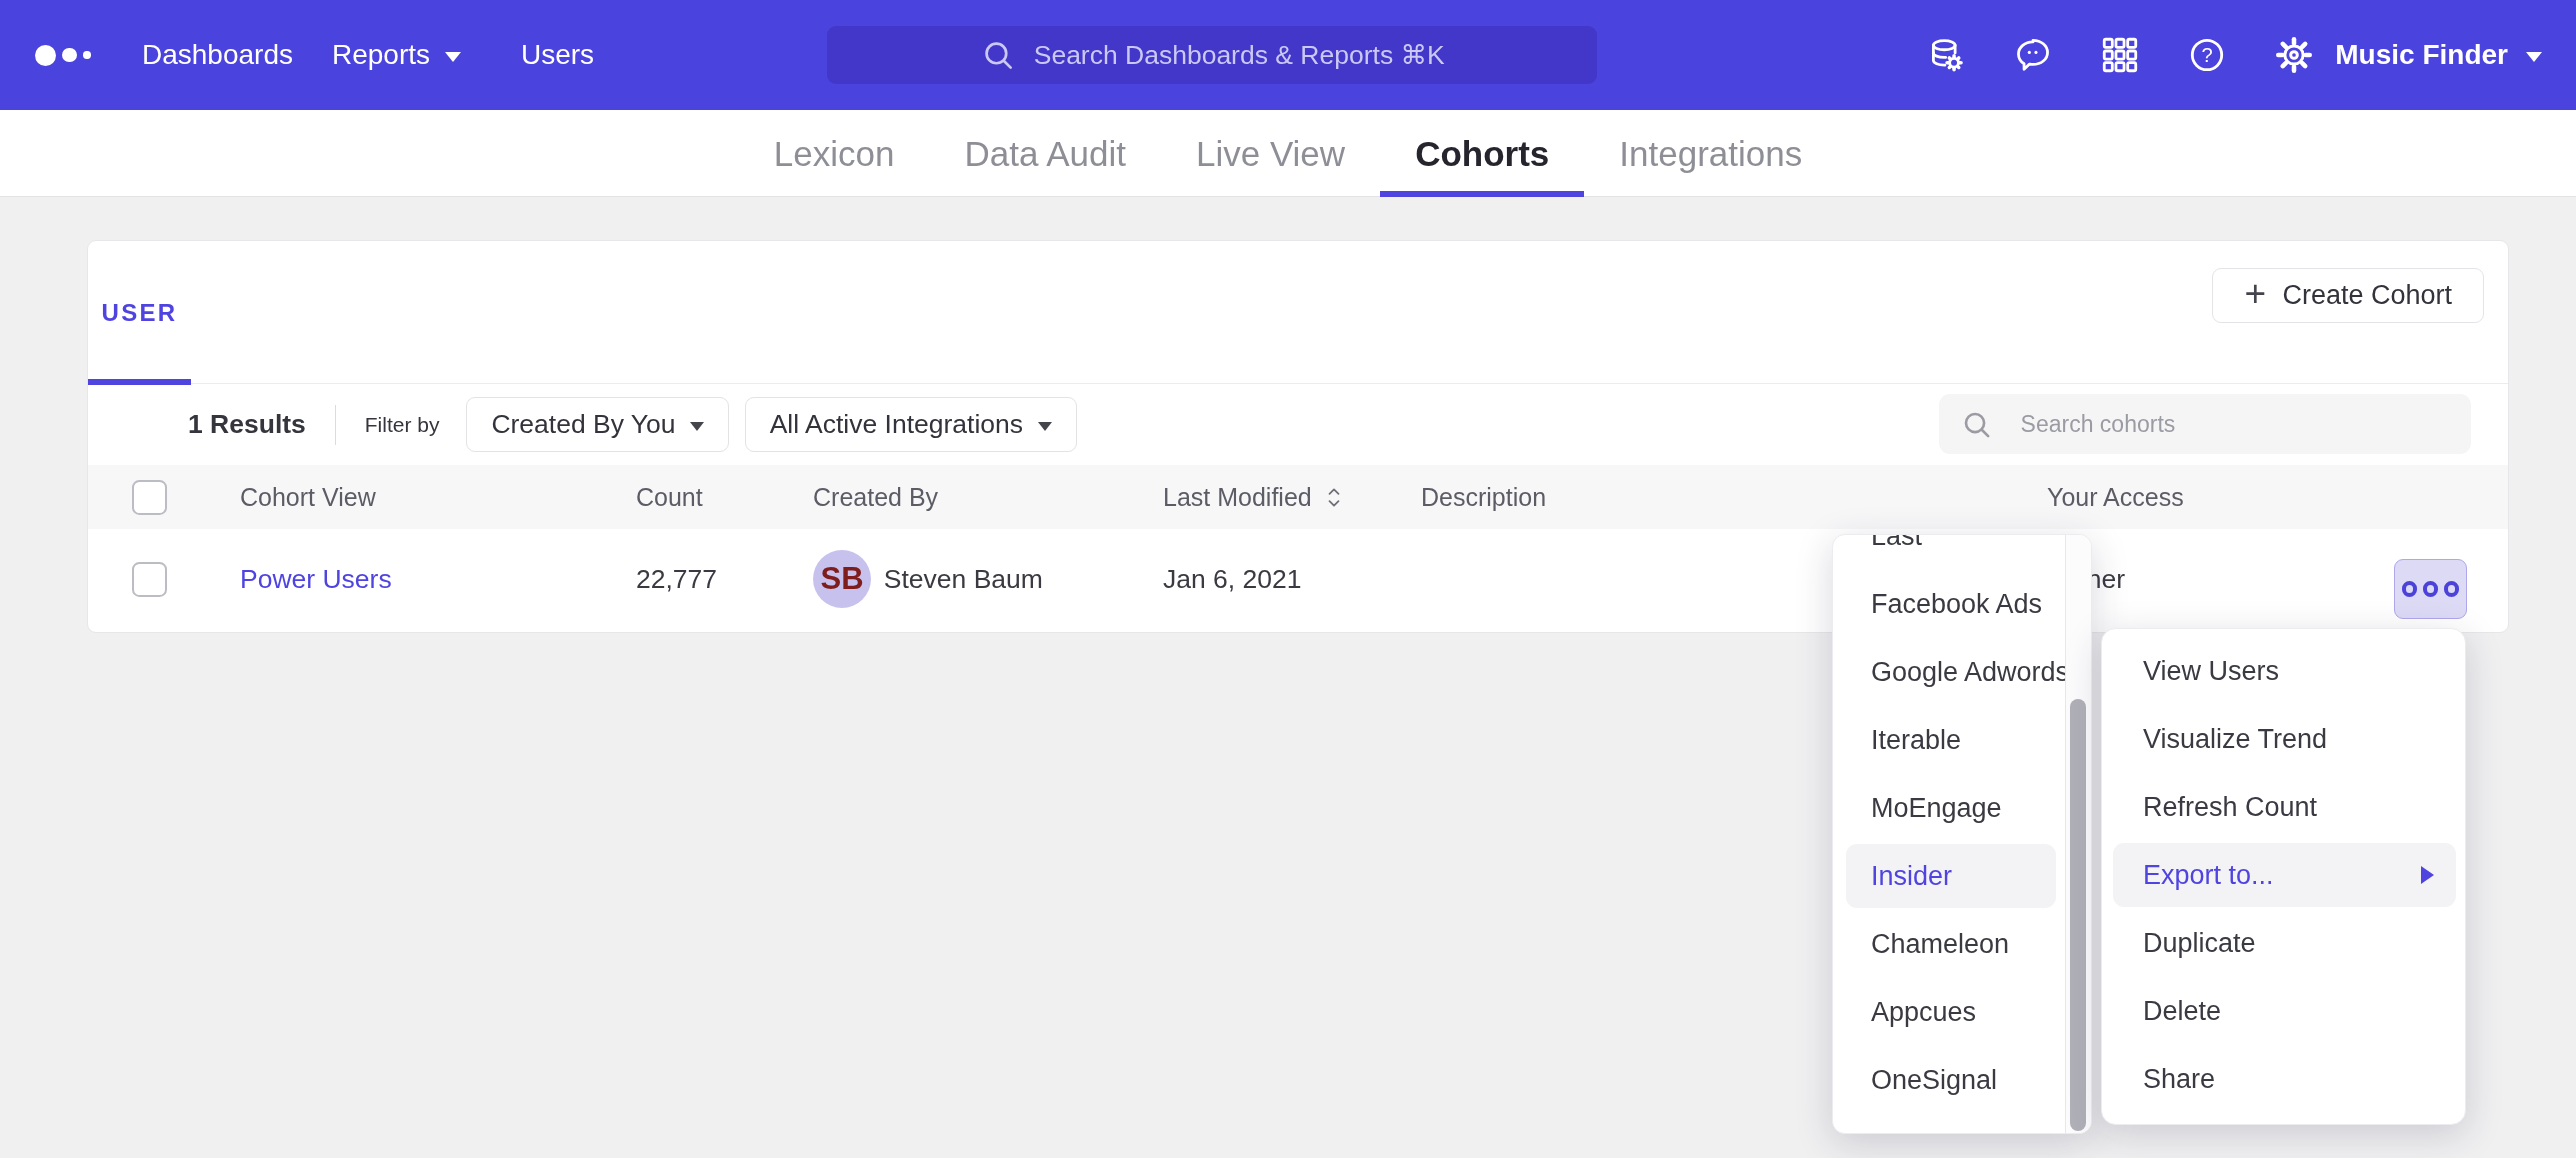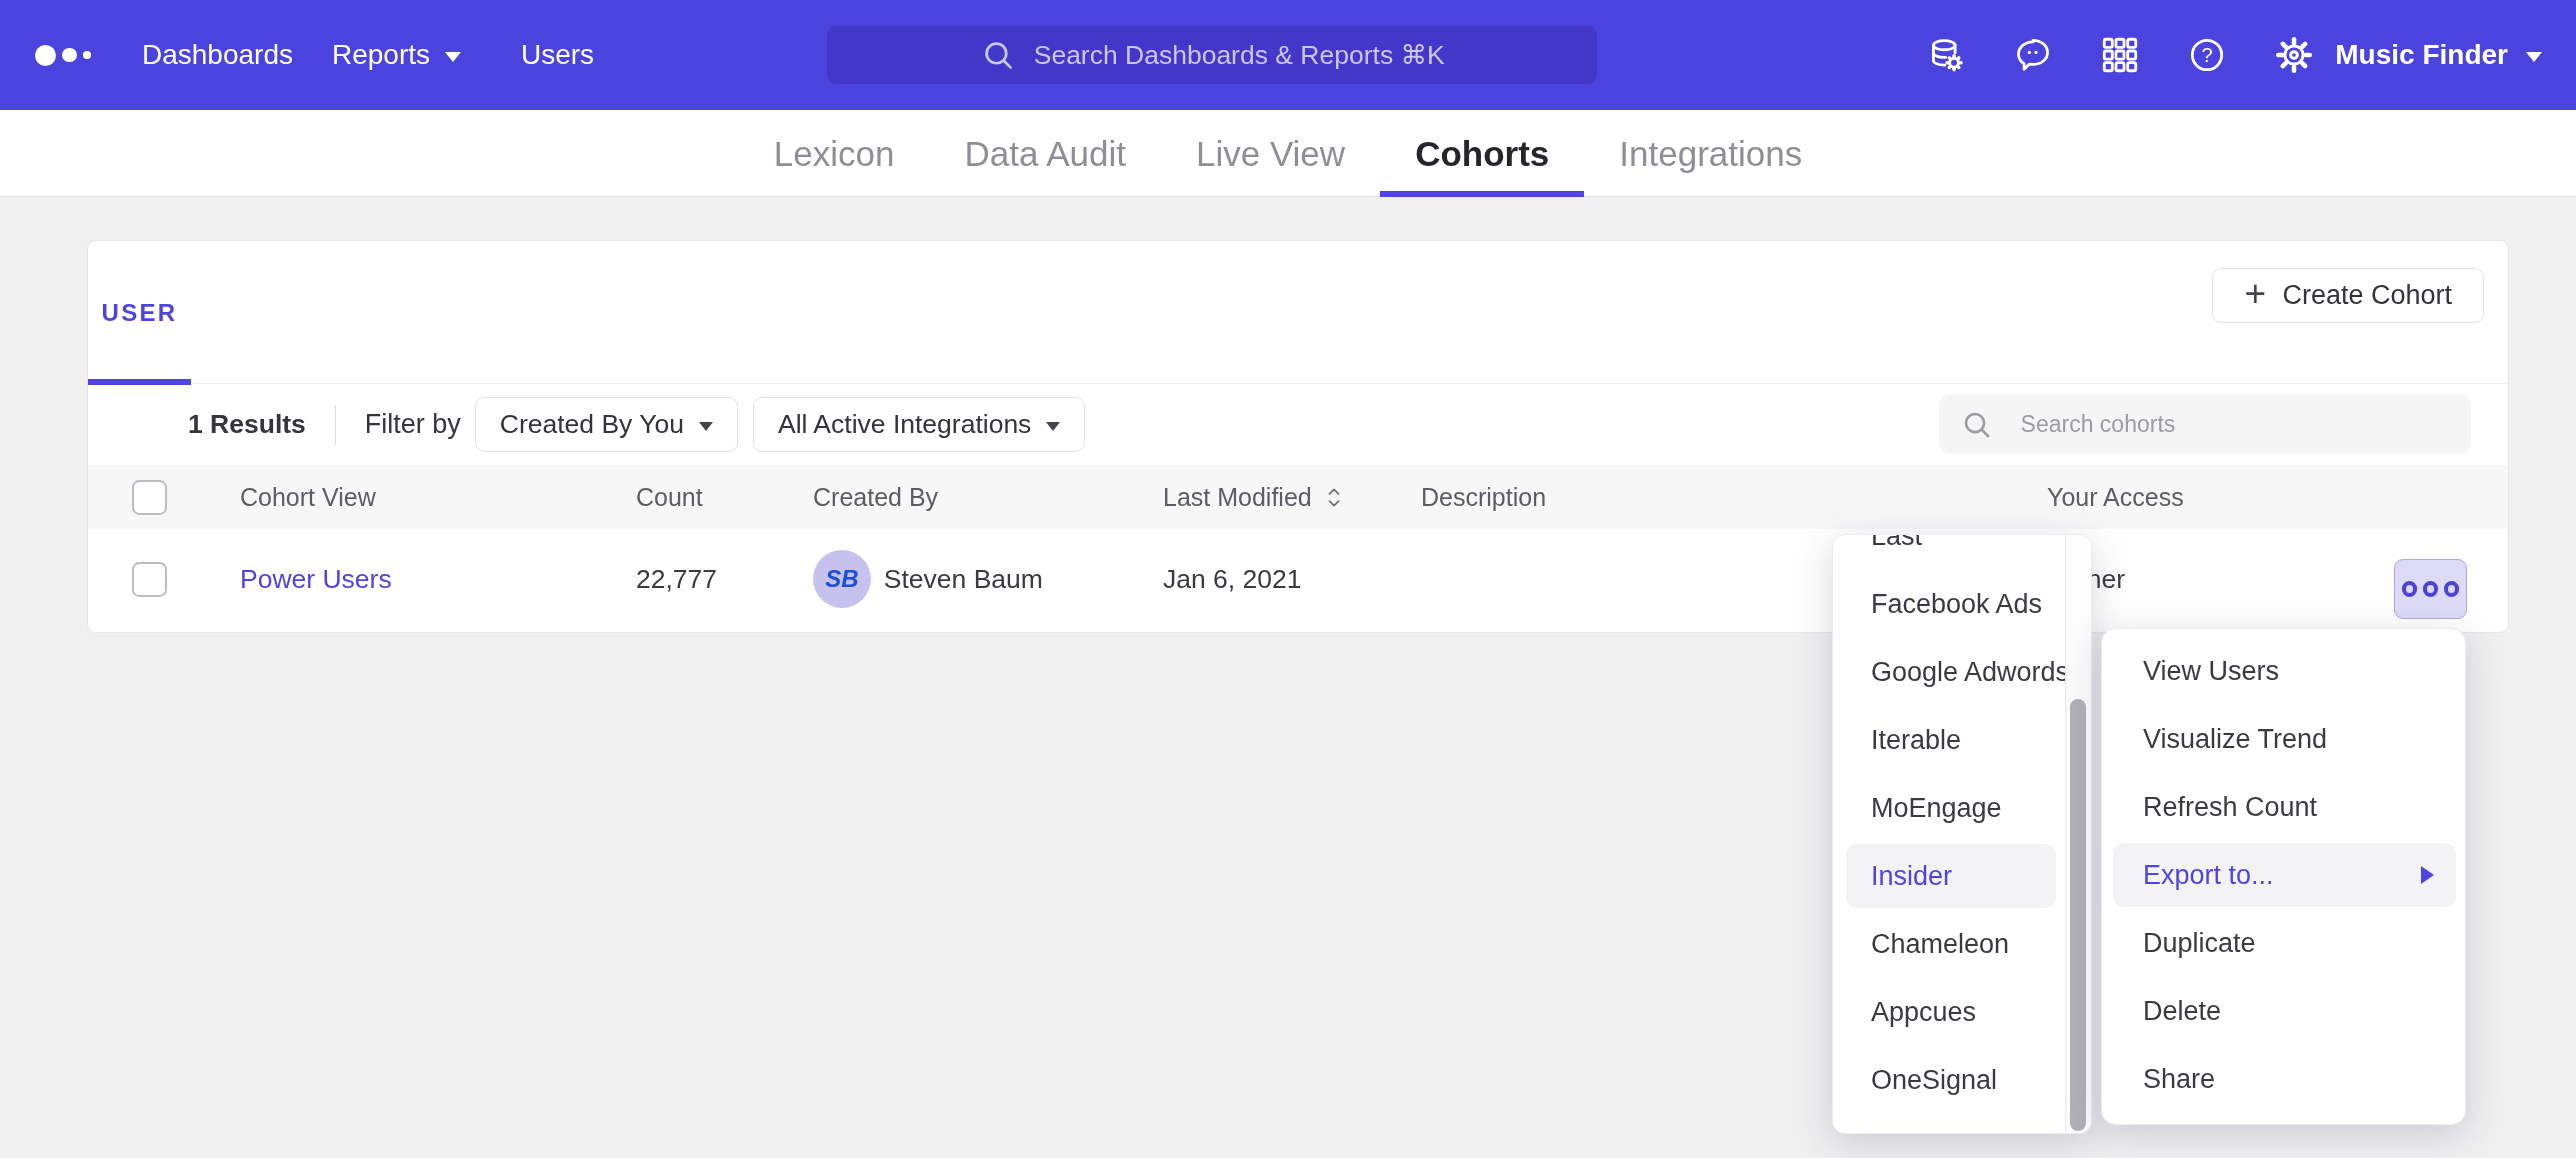--- a/index.html
+++ b/index.html
@@ -47,39 +47,39 @@
   .usertab{position:absolute;left:0;top:0;height:143px;width:103px;display:flex;align-items:center;
     justify-content:center;color:var(--accent);font-size:24px;font-weight:700;letter-spacing:2.3px;cursor:pointer;}
   .usertab::after{content:"";position:absolute;left:0;bottom:-0.9px;width:103px;height:6.4px;background:var(--accent);}
   .create-btn{position:absolute;right:24px;top:26.5px;height:55px;padding:0 31px;border:1.8px solid #e4e4e8;
     border-radius:9px;background:#fff;display:flex;align-items:center;gap:16.4px;font-size:27px;
     color:#33333b;cursor:pointer;}
   .plus{font-size:37px;font-weight:300;color:#44444c;line-height:1;margin-top:-3.7px;}
   .filterrow{position:relative;height:81px;display:flex;align-items:center;padding-left:100px;}
   .results{font-size:26.5px;font-weight:700;color:var(--text_dark);}
   .vsep{width:0.9px;height:40px;background:#dcdce0;margin:0 29px;}
-  .filterby{font-size:27px;color:var(--text_dark);margin-right:14px;}
+  .filterby{font-size:21px;color:var(--text_dark);margin-right:27px;}
   .chipbtn{height:55px;border:1.8px solid #e3e3e6;border-radius:9px;background:#fff;display:flex;
     align-items:center;padding:0 24px;gap:14.6px;font-size:26.5px;font-weight:500;color:#33333b;
     cursor:pointer;margin-right:15.5px;}
   .chipbtn .caret{color:#44444c;border-left-width:7.3px;border-right-width:7.3px;border-top-width:9px;}
   .searchbox{position:absolute;right:37px;top:10px;width:532px;height:60px;background:#f5f5f6;
     border-radius:11px;display:flex;align-items:center;padding:0 20px;gap:14.6px;}
   .searchbox input{flex:1;border:none;outline:none;background:transparent;font-size:23px;
     color:var(--text_dark);font-family:Liberation Sans, sans-serif;margin-left:12px;}
   .searchbox input::placeholder{color:#9b9ba3;}
   
   .thead{position:relative;height:64px;background:var(--header_bg);}
   .th{position:absolute;top:0;height:64px;display:flex;align-items:center;font-size:25px;color:#5c5c66;}
   .trow{position:relative;height:100px;background:#fff;border-radius:0 0 9px 9px;}
   .td{position:absolute;top:0;height:100px;display:flex;align-items:center;font-size:26.5px;color:#3a3a42;}
   .checkbox{width:35px;height:35px;border:2.7px solid #bcbcc4;border-radius:7.3px;background:#fff;cursor:pointer;}
   .link{color:var(--accent);font-weight:500;cursor:pointer;}
-  .avatar{width:58px;height:58px;border-radius:50%;background:var(--avatar_bg);color:#1d4ed8;
-    font-size:24px;font-weight:700;display:flex;align-items:center;justify-content:center;margin-right:12.8px;font-style:italic;}
+  .avatar{width:58px;height:58px;border-radius:50%;background:var(--avatar_bg);color:#7f1d1d;
+    font-size:31px;font-weight:700;display:flex;align-items:center;justify-content:center;margin-right:12.8px;}
   .dots-btn{position:absolute;left:2306px;top:30px;width:73px;height:60px;background:var(--action_btn_bg);
     border:1.8px solid #aea7ea;border-radius:9px;display:flex;align-items:center;justify-content:center;
     gap:5.5px;cursor:pointer;}
   .dots-btn i{width:15.5px;height:15.5px;border:4.6px solid #4b42d9;border-radius:50%;display:block;}
   
   .menu{position:absolute;background:#fff;border:0.9px solid #ececf0;border-radius:14.6px;
     box-shadow:0 9px 37px rgba(40,40,70,.18);z-index:30;}
   .submenu{left:1832px;top:534px;width:260px;height:600px;overflow:hidden;border-radius:12.8px;}
   .submenu .items{margin-top:-33px;}
   .menu-item{position:relative;height:68px;display:flex;align-items:center;padding-left:41px;

